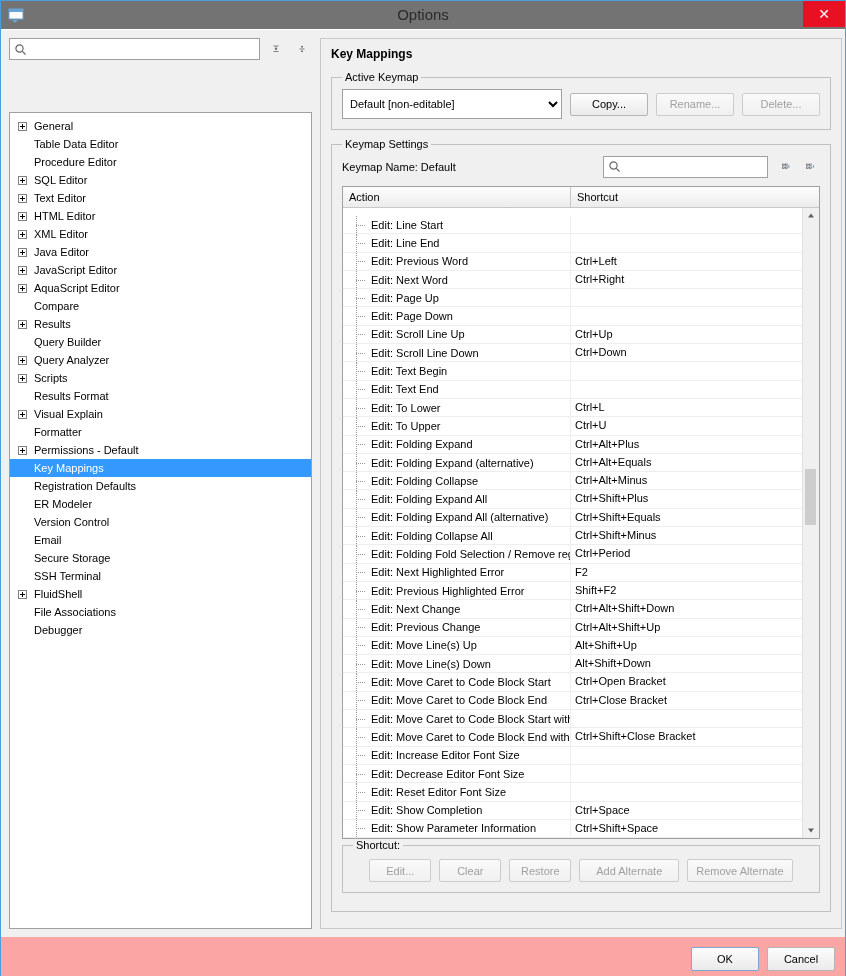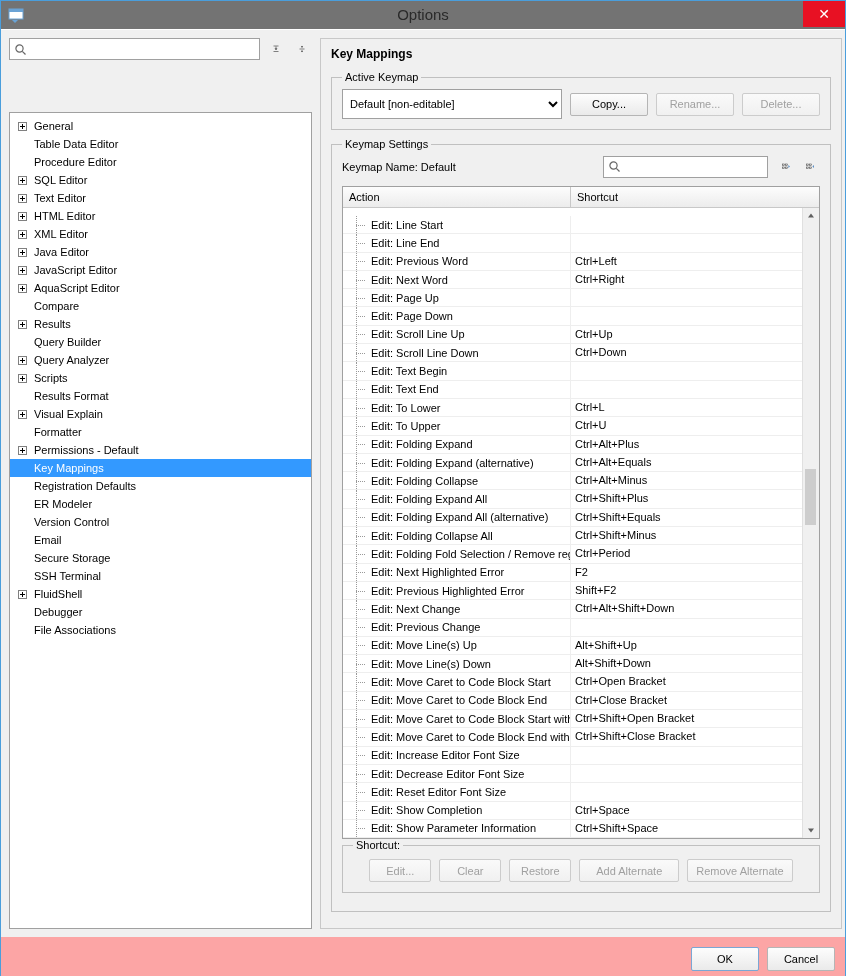--- a/index.html
+++ b/index.html
@@ -565,25 +565,25 @@
           <div class="tree-item">
             <span class="expander leaf"></span>
             <span class="tree-label">SSH Terminal</span>
           </div>
           <div class="tree-item">
             <span class="expander"></span>
             <span class="tree-label">FluidShell</span>
           </div>
           <div class="tree-item">
             <span class="expander leaf"></span>
+            <span class="tree-label">File Associations</span>
+          </div>
+          <div class="tree-item">
+            <span class="expander leaf"></span>
             <span class="tree-label">Debugger</span>
-          </div>
-          <div class="tree-item">
-            <span class="expander leaf"></span>
-            <span class="tree-label">File Associations</span>
           </div>
         </div>
     </div>
 
     <div class="right-panel">
       <div class="panel-title">Key Mappings</div>
 
       <fieldset class="group">
         <legend>Active Keymap</legend>
         <div class="active-keymap-row">
@@ -792,20 +792,21 @@
                     <span class="tree-guide"></span>
                     <span>Edit: Next Change</span>
                   </div>
                   <div class="cell-shortcut">Ctrl+Alt+Shift+Down</div>
                 </div>
                 <div class="row">
                   <div class="cell-action">
                     <span class="tree-guide"></span>
                     <span>Edit: Previous Change</span>
                   </div>
+                  <div class="cell-shortcut">Ctrl+Alt+Shift+Up</div>
                 </div>
                 <div class="row">
                   <div class="cell-action">
                     <span class="tree-guide"></span>
                     <span>Edit: Move Line(s) Up</span>
                   </div>
                   <div class="cell-shortcut">Alt+Shift+Up</div>
                 </div>
                 <div class="row">
                   <div class="cell-action">
@@ -826,21 +827,20 @@
                     <span class="tree-guide"></span>
                     <span>Edit: Move Caret to Code Block End</span>
                   </div>
                   <div class="cell-shortcut">Ctrl+Close Bracket</div>
                 </div>
                 <div class="row">
                   <div class="cell-action">
                     <span class="tree-guide"></span>
                     <span>Edit: Move Caret to Code Block Start with Selection</span>
                   </div>
-                  <div class="cell-shortcut">Ctrl+Shift+Open Bracket</div>
                 </div>
                 <div class="row">
                   <div class="cell-action">
                     <span class="tree-guide"></span>
                     <span>Edit: Move Caret to Code Block End with Selection</span>
                   </div>
                   <div class="cell-shortcut">Ctrl+Shift+Close Bracket</div>
                 </div>
                 <div class="row">
                   <div class="cell-action">

